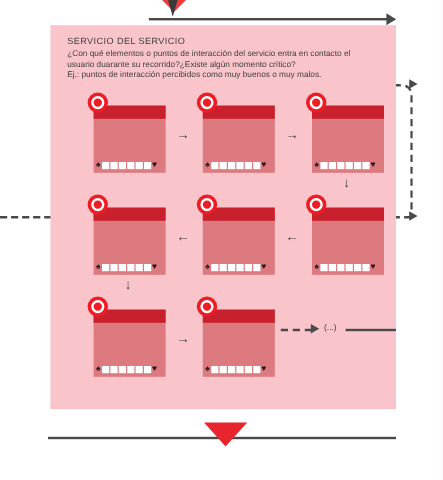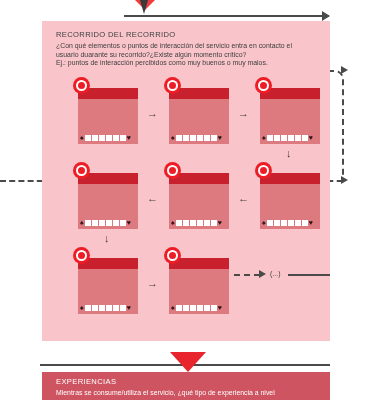--- a/index.html
+++ b/index.html
@@ -138,21 +138,21 @@
   <div class="arrowhead-r" style="left:77px;top:108px;"></div>
 
   <div class="corner-tr" style="left:300px;top:180px;width:28px;height:95px;"></div>
   <div class="dash-h" style="left:300px;top:274px;width:14px;"></div>
   <div class="corner-tr" style="left:328px;top:70px;width:14px;height:110px;"></div>
   <div class="arrowhead-r" style="left:341px;top:66px;"></div>
   <div class="dash-h" style="left:328px;top:180px;width:14px;"></div>
   <div class="arrowhead-r" style="left:341px;top:176px;"></div>
 
   <div class="panel">
-    <div class="panel-title">RECORRIDO DEL RECORRIDO</div>
+    <div class="panel-title">SERVICIO DEL SERVICIO</div>
     <div class="panel-desc">
       <div>¿Con qué elementos o puntos de interacción del servicio entra en contacto el</div>
       <div>usuario duarante su recorrido?¿Existe algún momento crítico?</div>
       <div>Ej.: puntos de interacción percibidos como muy buenos o muy malos.</div>
     </div>
 
     <div class="grid">
 
       <div class="card" style="left:0px;top:0px;">
         <div class="card-box"></div>
@@ -293,18 +293,14 @@
 
     <div class="dash-h" style="left:192px;top:253px;width:26px;"></div>
     <div class="arrowhead-r" style="left:217px;top:249px;"></div>
     <div class="dots-label" style="left:228px;top:249px;">(...)</div>
     <div class="solid-h" style="left:246px;top:253px;width:42px;"></div>
   </div>
 
   <div class="bottom-line"></div>
   <div class="bottom-triangle"></div>
 
-  <div class="panel2">
-    <div class="panel2-title">EXPERIENCIAS</div>
-    <div class="panel2-desc">Mientras se consume/utiliza el servicio, ¿qué tipo de experiencia a nivel</div>
-  </div>
 
 </div>
 
 </body></html>

